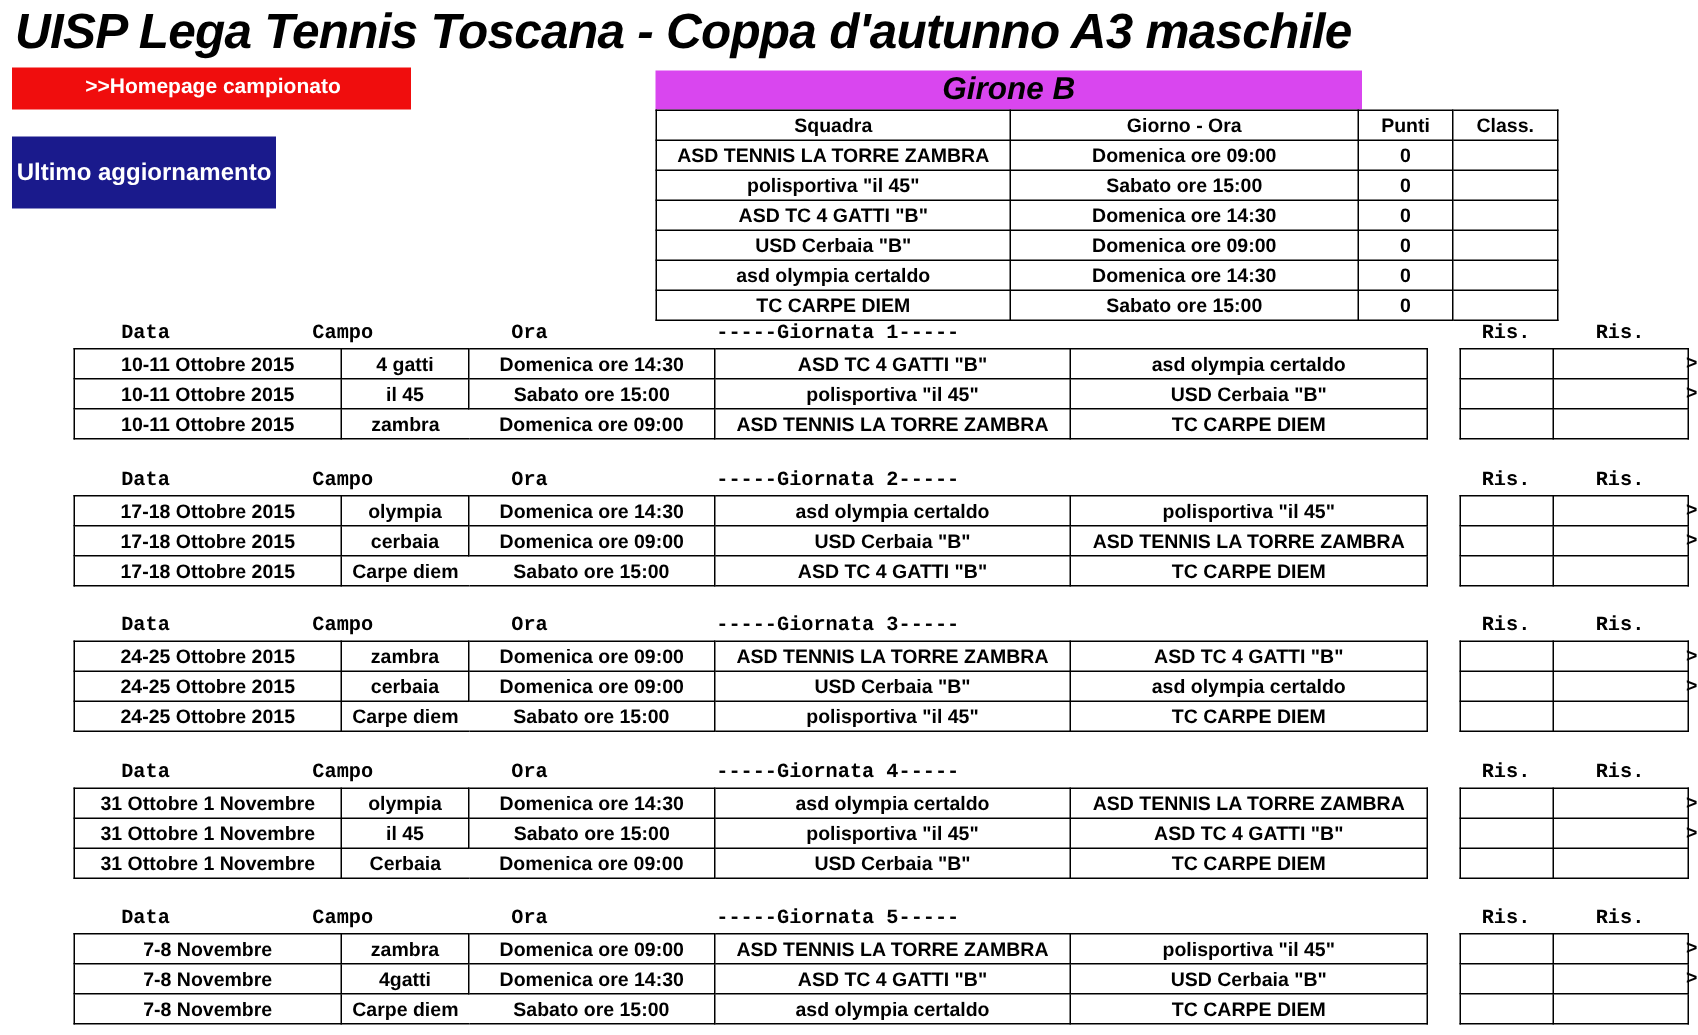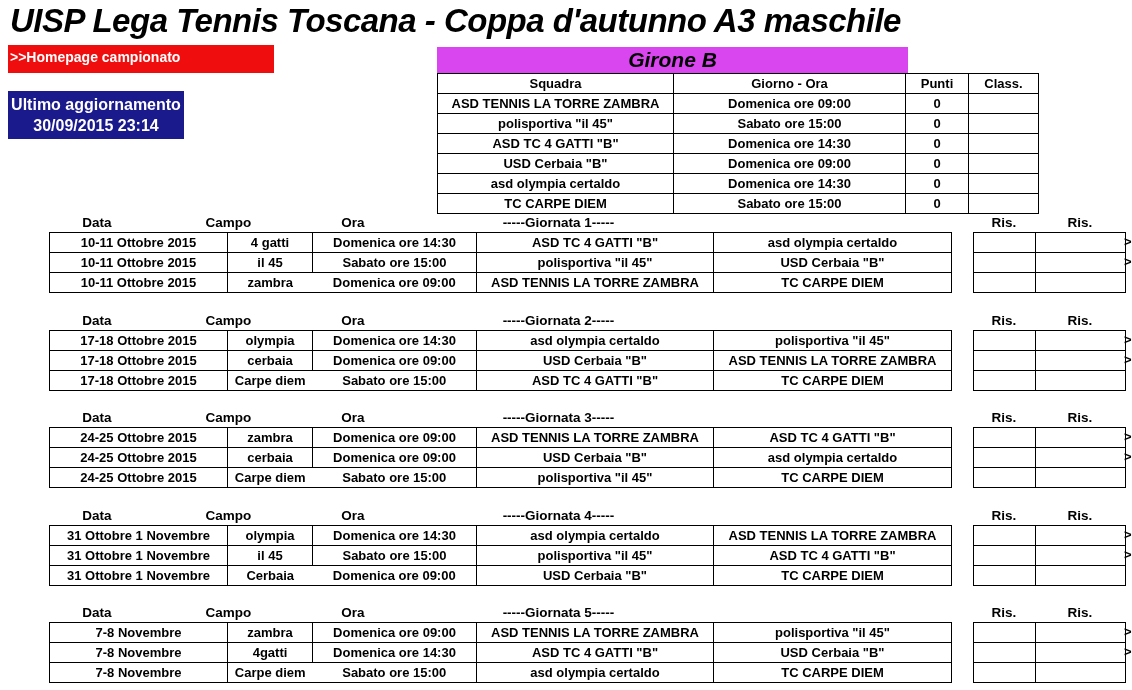--- a/index.html
+++ b/index.html
@@ -9,41 +9,41 @@
     overflow:hidden;
   }
   .abs{position:absolute;}
   #page-title{
     left:10px;top:2px;font-size:33px;font-style:italic;font-weight:bold;
     letter-spacing:-0.5px;white-space:nowrap;
   }
   #homepage-link{
     left:8px;top:45px;width:266px;height:28px;background:#F00D0D;color:#fff;
     font-size:14px;line-height:16px;padding:4px 0 1px 2px;box-sizing:border-box;
-    cursor:pointer;white-space:nowrap;
+    cursor:pointer;white-space:nowrap;text-align:center;
   }
   #last-update-box{
     left:8px;top:91px;width:176px;height:48px;background:#1A1A8C;color:#fff;
     font-size:16px;text-align:center;display:flex;flex-direction:column;
     justify-content:center;line-height:21px;
   }
   #girone-header{
     left:437px;top:47px;width:471px;height:26px;background:#FFA41E;
     font-size:21px;font-style:italic;text-align:center;line-height:26px;
   }
   table{border-collapse:collapse;table-layout:fixed;position:absolute;}
   td,th{
     border:1px solid #000;height:19px;padding:0 2px;font-size:13px;
     font-weight:bold;white-space:nowrap;overflow:hidden;line-height:19px;
   }
   .c{text-align:center;} .l{text-align:center;}
   #girone-table{left:437px;top:73px;width:601px;}
   .col-label{
     position:absolute;top:0;height:17px;font-size:13.5px;line-height:15px;
-    text-align:center;white-space:nowrap;
+    text-align:center;white-space:nowrap;font-family:Liberation Mono, monospace;
   }
   .lbl-data{left:8px;width:178px;}
   .lbl-campo{left:186px;width:85px;}
   .lbl-ora{left:271px;width:164px;}
   .lbl-giornata{left:440px;width:237px;}
   .lbl-ris1{left:973px;width:62px;}
   .lbl-ris2{left:1035px;width:90px;}
   .giornata-block{position:absolute;left:0;width:1132px;height:78px;}
   .match-table{left:8px;top:17px;width:902px;margin-left:41px;}
   .ris-table{left:973px;top:17px;width:152px;}
@@ -56,21 +56,20 @@
 </style>
 </head>
 <body>
 
 <div id="page-title" class="abs">UISP Lega Tennis Toscana - Coppa d'autunno A3 maschile</div>
 
 <div id="homepage-link" class="abs" style="background: rgb(240, 13, 13);">&gt;&gt;Homepage campionato</div>
 
 <div id="last-update-box" class="abs" style="background: rgb(26, 26, 140);">
   <div>Ultimo aggiornamento</div>
-  <div>30/09/2015 23:14</div>
 </div>
 
 <div id="girone-header" class="abs" style="background: #d946ef;">Girone B</div>
 
 <table id="girone-table">
   <colgroup>
     <col style="width:236px">
       <col style="width:232px">
       <col style="width:63px">
       <col style="width:70px">

